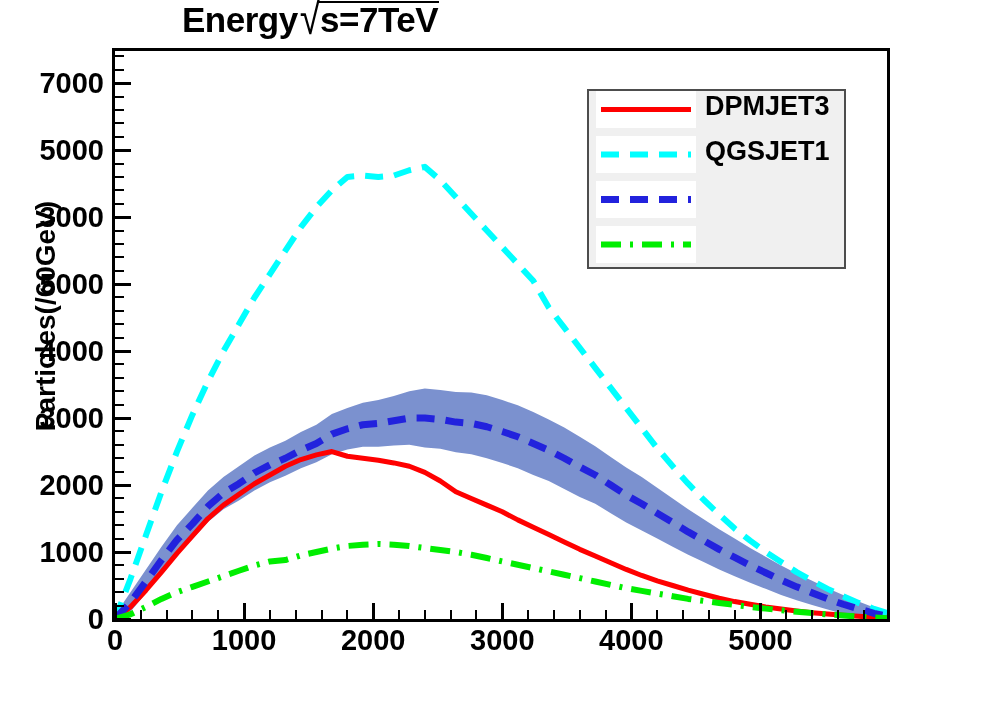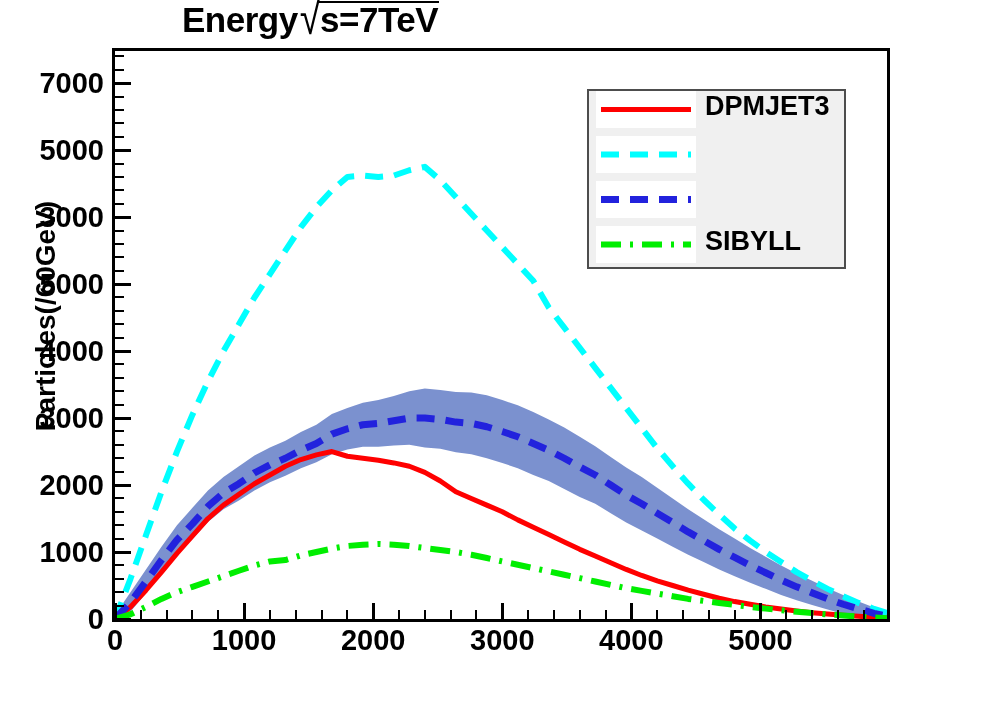--- a/index.html
+++ b/index.html
@@ -167,31 +167,31 @@
           </svg>
         </div>
         <div class="llabel">DPMJET3</div>
       </div>
       <div class="lrow">
         <div class="lswatch">
           <svg width="100" height="37">
             <line x1="5" y1="18.5" x2="95" y2="18.5" stroke="#00ffff" stroke-width="6" stroke-dasharray="18,11"></line>
           </svg>
         </div>
+        <div class="llabel">QGSJET1</div>
       </div>
       <div class="lrow">
         <div class="lswatch">
           <svg width="100" height="37">
             <line x1="5" y1="18.5" x2="95" y2="18.5" stroke="#2222dd" stroke-width="7" stroke-dasharray="18,11"></line>
           </svg>
         </div>
       </div>
       <div class="lrow">
         <div class="lswatch">
           <svg width="100" height="37">
             <line x1="5" y1="18.5" x2="95" y2="18.5" stroke="#00ee00" stroke-width="6" stroke-dasharray="20,9,3,9"></line>
           </svg>
         </div>
-        <div class="llabel">SIBYLL</div>
       </div>
     </div>
 
 </div>
 
 </body></html>

